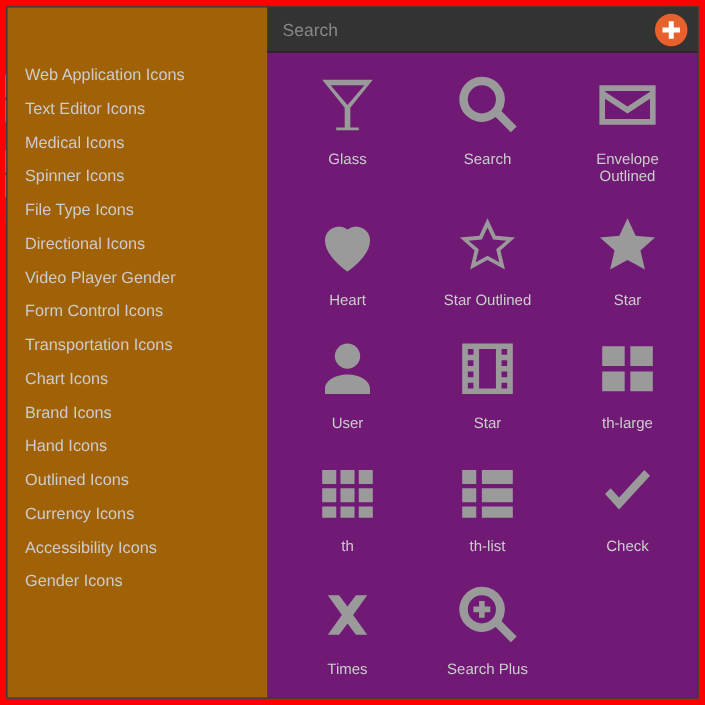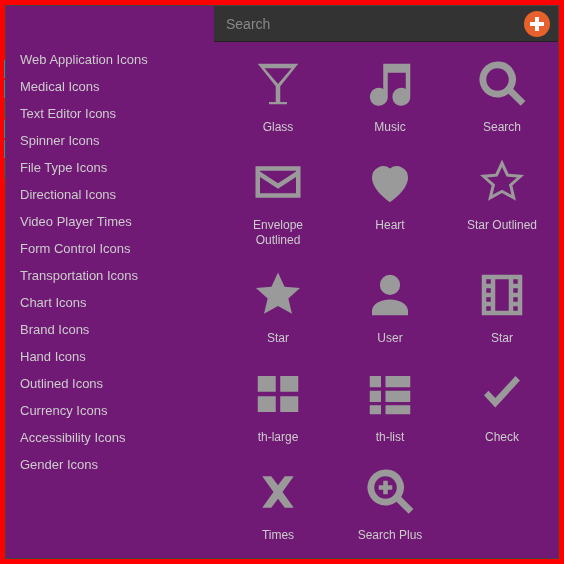--- a/index.html
+++ b/index.html
@@ -20,21 +20,21 @@
 .left-edge {
   position: absolute;
   left: 4px; top: 60px;
   width: 4px;
   display: flex;
   flex-direction: column;
 }
 .left-edge div { width: 4px; height: 18px; margin-bottom: 2px; }
 .sidebar {
   width: 208px;
-  background: #701a75;
+  background: #a16207;
   padding-top: 40px;
   overflow-y: auto;
 }
 .sidebar-item {
   color: #ccc;
   font-size: 13px;
   padding: 6px 14px;
   cursor: pointer;
 }
 .main {
@@ -122,26 +122,26 @@
   <div style="background:#8a3a3a"></div>
   <div style="background:#4a7db8"></div>
   <div style="background:#4a7db8"></div>
   <div style="background:#8a3a3a"></div>
 </div>
 
 <div class="app">
 
   <div class="sidebar" id="sidebar">
       <div class="sidebar-item">Web Application Icons</div>
+      <div class="sidebar-item">Text Editor Icons</div>
       <div class="sidebar-item">Medical Icons</div>
-      <div class="sidebar-item">Text Editor Icons</div>
       <div class="sidebar-item">Spinner Icons</div>
       <div class="sidebar-item">File Type Icons</div>
       <div class="sidebar-item">Directional Icons</div>
-      <div class="sidebar-item">Video Player Times</div>
+      <div class="sidebar-item">Video Player Gender</div>
       <div class="sidebar-item">Form Control Icons</div>
       <div class="sidebar-item">Transportation Icons</div>
       <div class="sidebar-item">Chart Icons</div>
       <div class="sidebar-item">Brand Icons</div>
       <div class="sidebar-item">Hand Icons</div>
       <div class="sidebar-item">Outlined Icons</div>
       <div class="sidebar-item">Currency Icons</div>
       <div class="sidebar-item">Accessibility Icons</div>
       <div class="sidebar-item">Gender Icons</div>
     </div>
@@ -159,28 +159,20 @@
             <div class="icon-box">
               <svg class="vsvg">
                 <use href="#glass-icon"></use>
               </svg>
             </div>
             <div class="icon-label">Glass</div>
           </div>
           <div class="icon-tile">
             <div class="icon-box">
               <svg class="vsvg">
-                <use href="#music-icon"></use>
-              </svg>
-            </div>
-            <div class="icon-label">Music</div>
-          </div>
-          <div class="icon-tile">
-            <div class="icon-box">
-              <svg class="vsvg">
                 <use href="#search-icon"></use>
               </svg>
             </div>
             <div class="icon-label">Search</div>
           </div>
           <div class="icon-tile">
             <div class="icon-box">
               <svg class="vsvg">
                 <use href="#envelope-outlined-icon"></use>
               </svg>
@@ -227,20 +219,28 @@
             </div>
             <div class="icon-label">Star</div>
           </div>
           <div class="icon-tile">
             <div class="icon-box">
               <svg class="vsvg">
                 <use href="#th-large-icon"></use>
               </svg>
             </div>
             <div class="icon-label">th-large</div>
+          </div>
+          <div class="icon-tile">
+            <div class="icon-box">
+              <svg class="vsvg">
+                <use href="#th-icon"></use>
+              </svg>
+            </div>
+            <div class="icon-label">th</div>
           </div>
           <div class="icon-tile">
             <div class="icon-box">
               <svg class="vsvg">
                 <use href="#th-list-icon"></use>
               </svg>
             </div>
             <div class="icon-label">th-list</div>
           </div>
           <div class="icon-tile">

